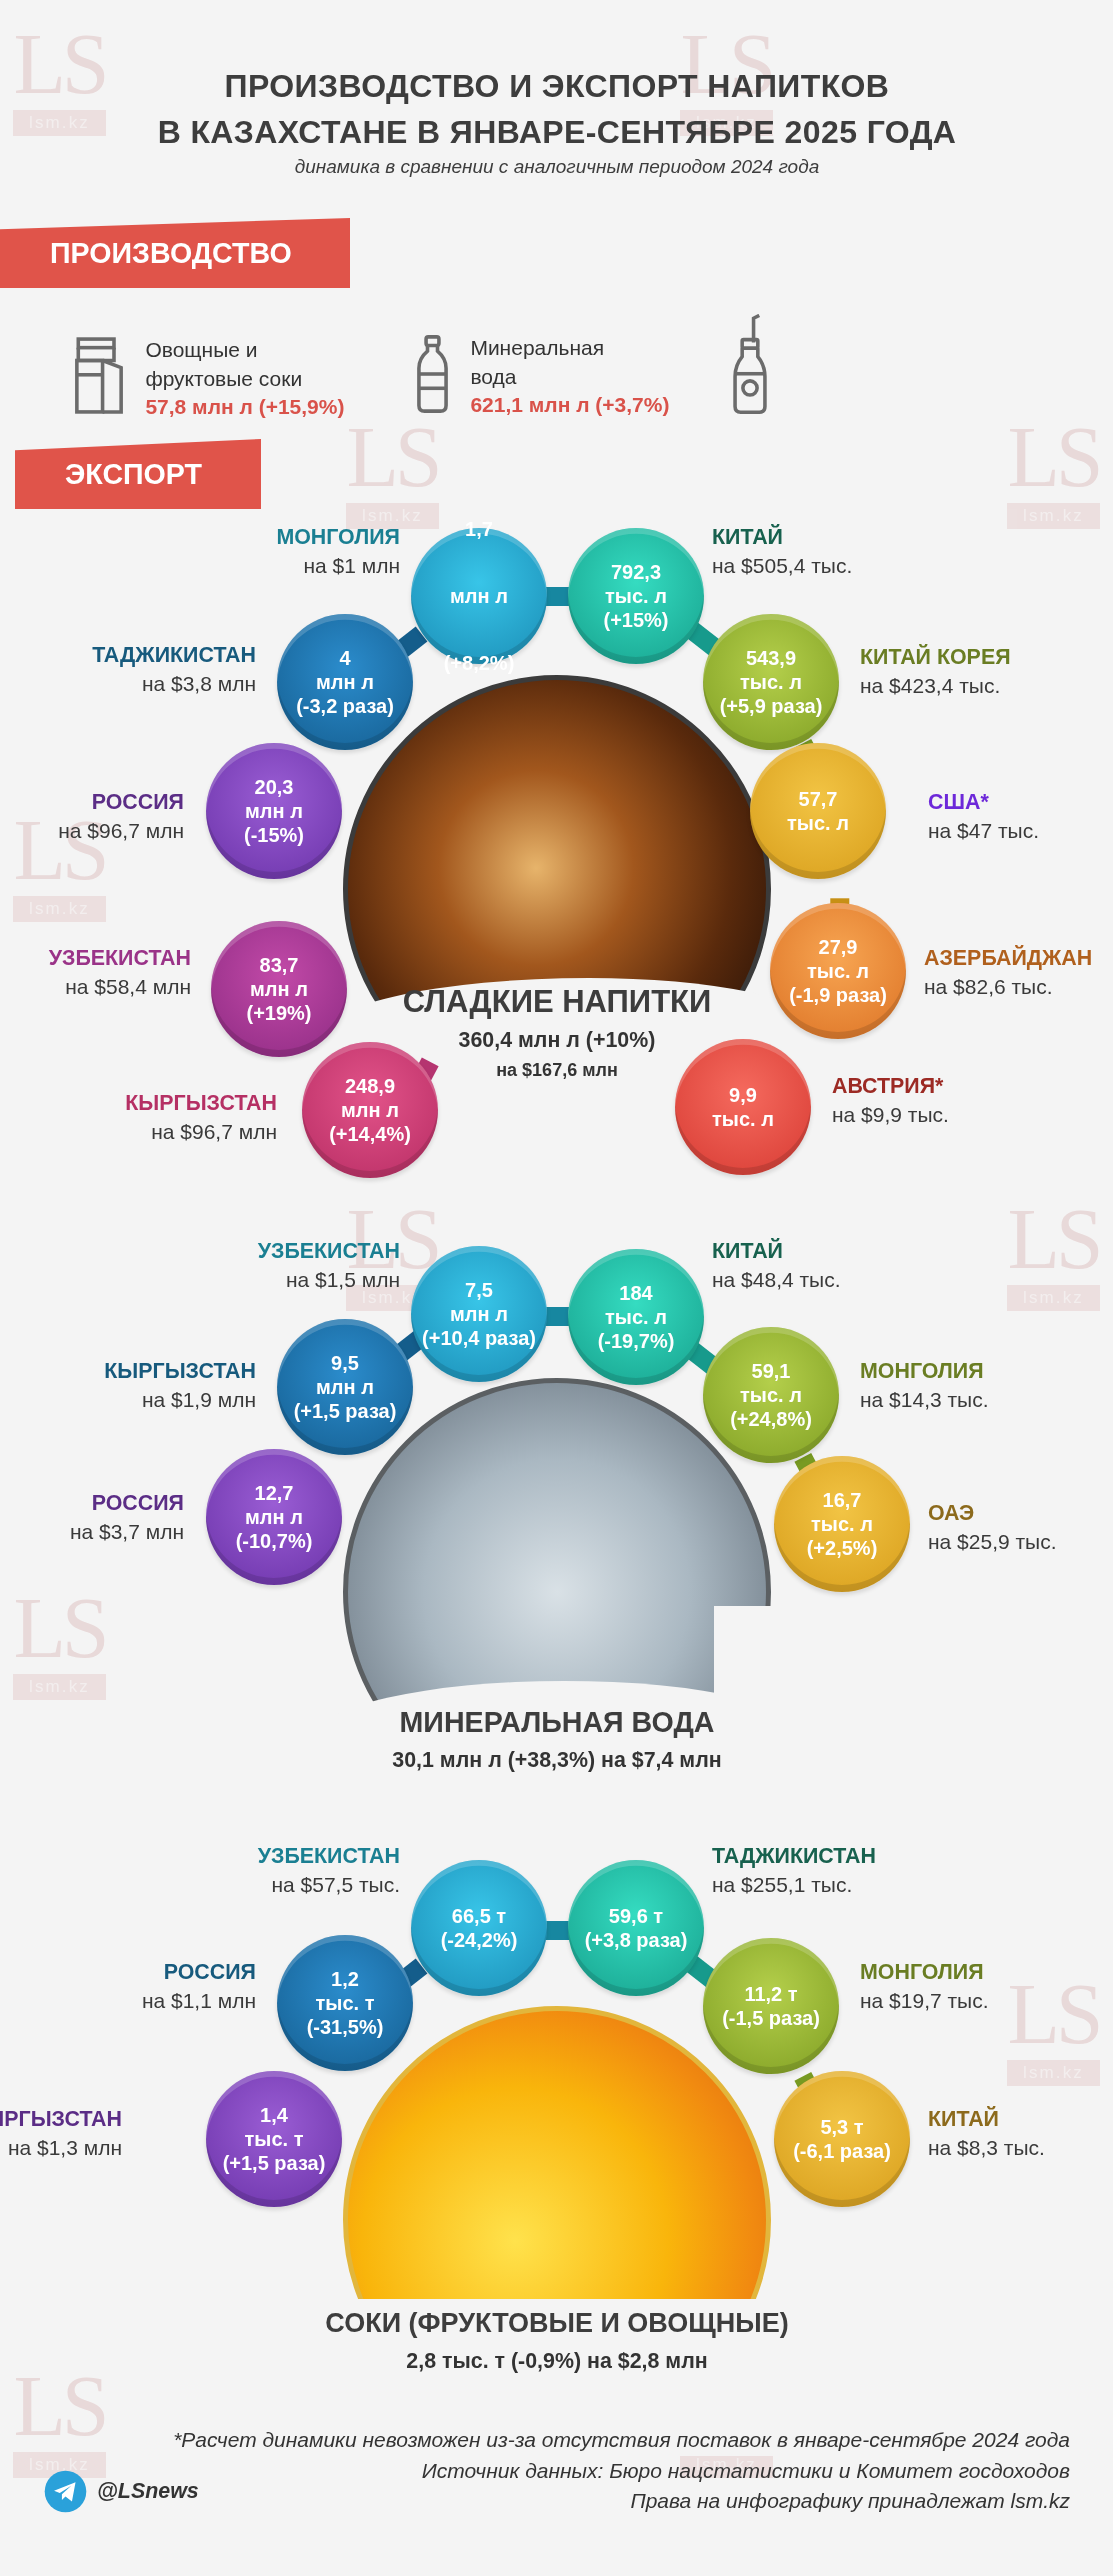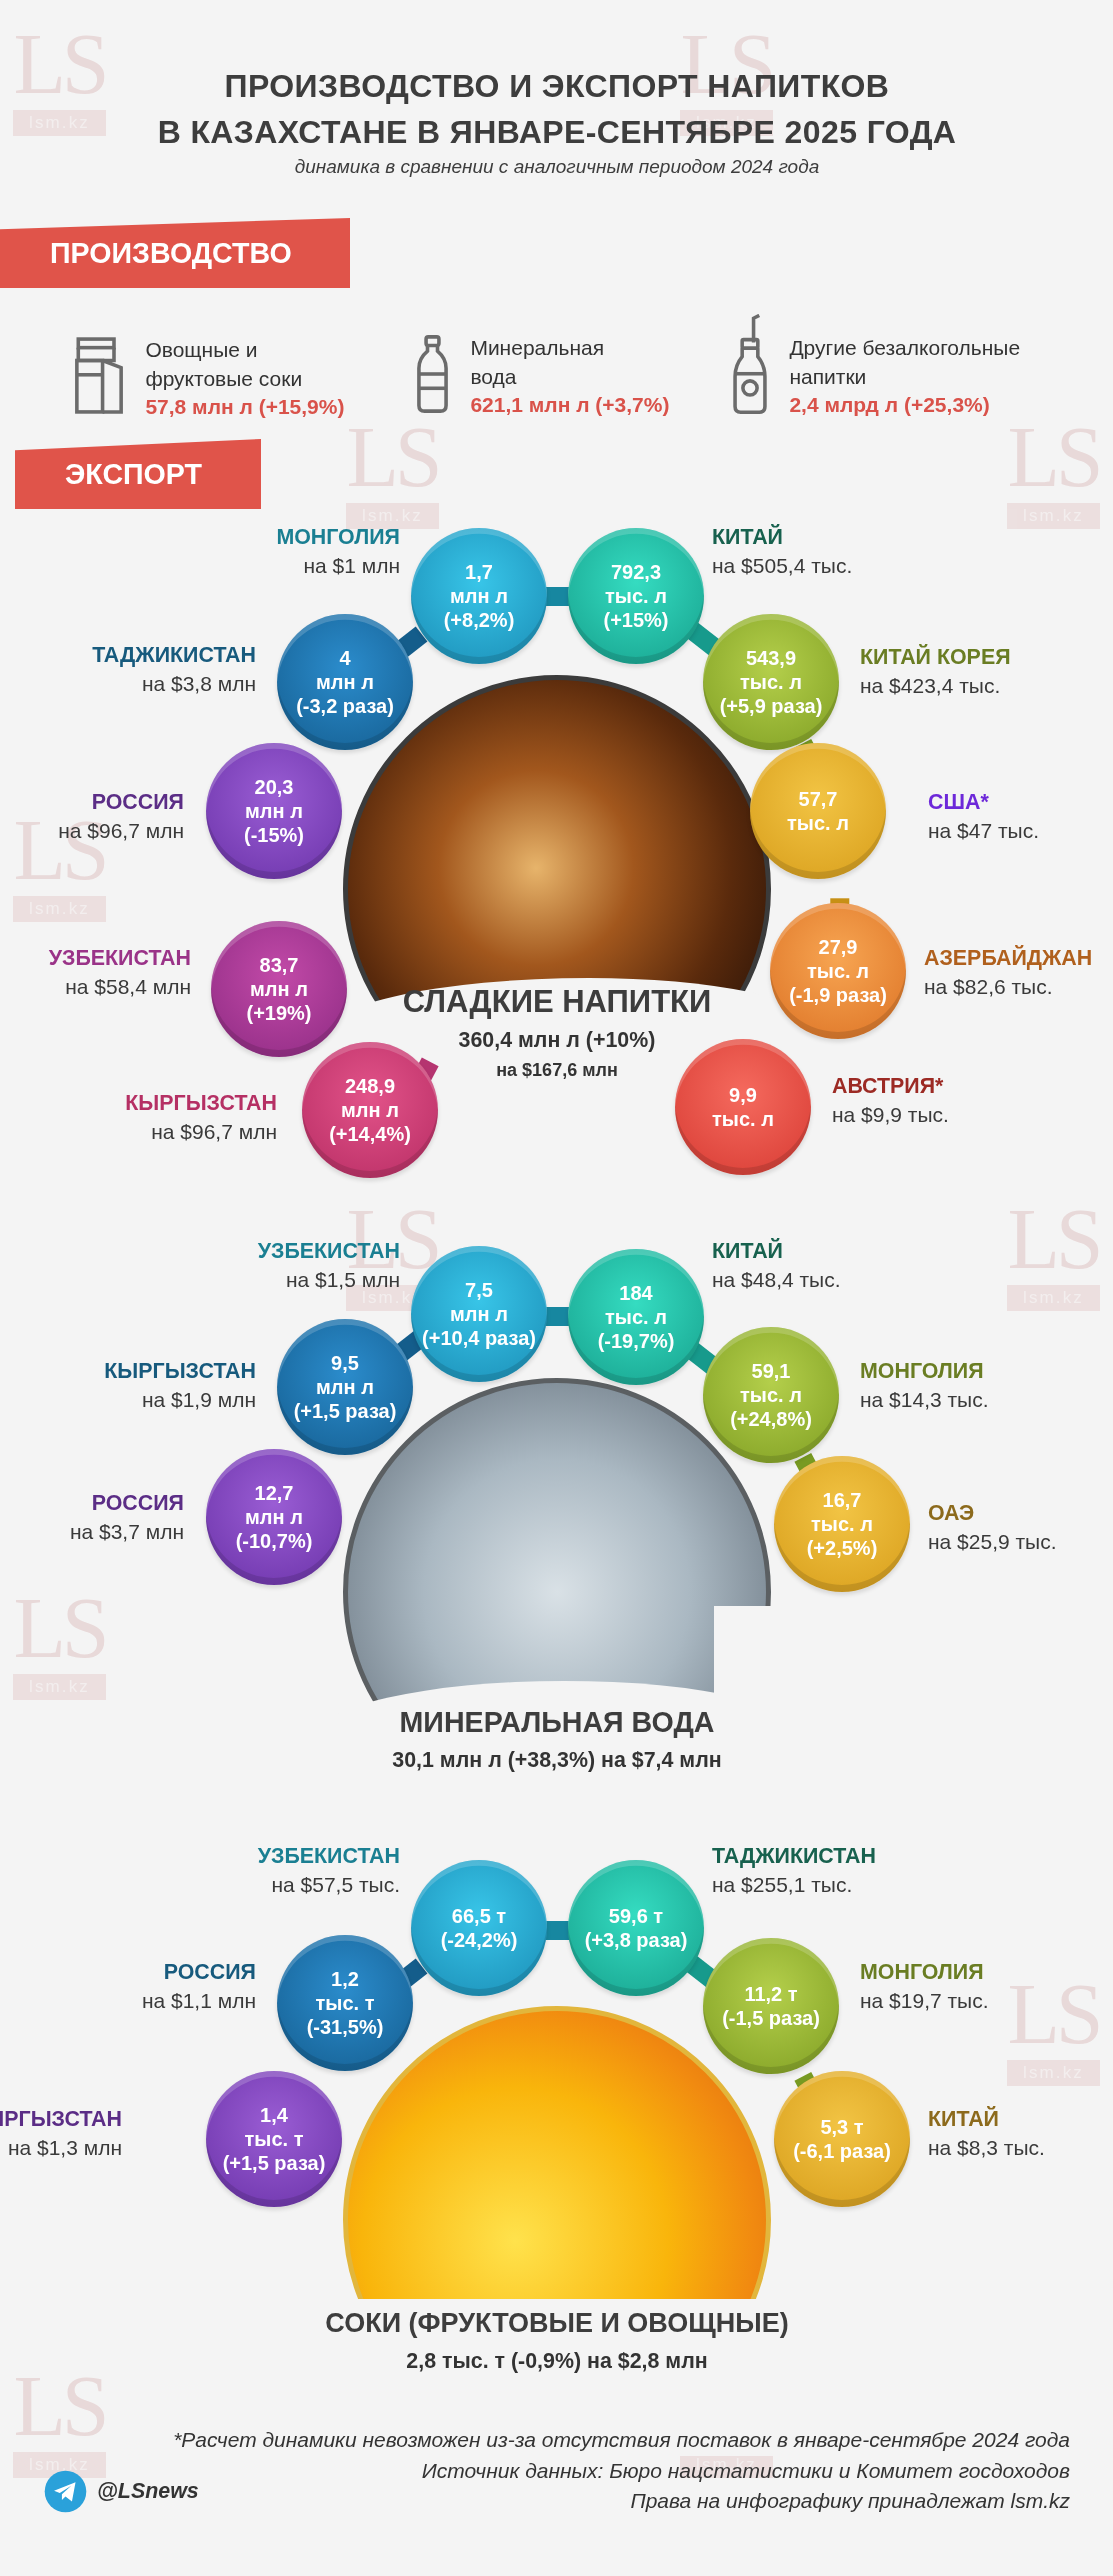--- a/index.html
+++ b/index.html
@@ -137,25 +137,20 @@
 <div class="abs prod-item" style="left:732px;top:314px;">
   <svg width="36" height="101" viewBox="0 0 50 142">
     <g fill="none" stroke="#6b6b6b" stroke-width="5">
       <path d="M30 40 L30 6 L38 2"></path>
       <rect x="14" y="36" width="22" height="12" rx="2"></rect>
       <path d="M14 48 L14 60 Q4 72 4 88 L4 130 Q4 138 12 138 L38 138 Q46 138 46 130 L46 88 Q46 72 36 60 L36 48"></path>
       <circle cx="25" cy="104" r="10"></circle>
       <line x1="4" y1="84" x2="46" y2="84"></line>
     </g>
   </svg>
-  <div class="prod-text" style="margin-top:20px;">
-    <div>Другие безалкогольные</div>
-    <div>напитки</div>
-    <div class="prod-val">2,4 млрд л (+25,3%)</div>
-  </div>
 </div>
 
 <div class="abs banner" style="top:439px;width:246px;margin-left:15px;">ЭКСПОРТ</div>
 
 <div class="glass glass-cola" style="left:343px;top:675px;width:428px;height:428px;"></div>
 <div class="cover" style="left:314px;top:978px;width:500px;height:157px;border-radius:55% 45% 0 0 / 40% 30% 0 0;"></div>
 
 <div class="conn" style="left:400px;top:1109px;width:64px;background:#b53470;transform:rotate(-62deg);"></div>
 <div class="conn" style="left:277px;top:928px;width:50px;background:#8d2e80;transform:rotate(90deg);"></div>
 <div class="conn" style="left:267px;top:750px;width:43px;background:#5b2f9a;transform:rotate(58deg);"></div>
@@ -179,21 +174,21 @@
 <div class="bubble" style="left:206px;top:743px;width:136px;height:136px;background:radial-gradient(circle at 50% 40%,#9a5dd4,#6a32a8);">
   <span>20,3</span>
     <span>млн л</span>
     <span>(-15%)</span>
   </div>
 <div class="bubble" style="left:277px;top:614px;width:136px;height:136px;background:radial-gradient(circle at 50% 40%,#2b8ccc,#145d8f);">
   <span>4</span>
     <span>млн л</span>
     <span>(-3,2 раза)</span>
   </div>
-<div class="bubble" style="left:411px;top:528px;width:136px;height:136px;background:radial-gradient(circle at 50% 40%,#38c5e8,#1a8cb5);">
+<div class="bubble" style="left:411px;top:528px;width:136px;height:136px;background:radial-gradient(circle at 50% 40%,#38c5e8,#1a8cb5);gap:43px;">
   <span>1,7</span>
     <span>млн л</span>
     <span>(+8,2%)</span>
   </div>
 <div class="bubble" style="left:568px;top:528px;width:136px;height:136px;background:radial-gradient(circle at 50% 40%,#35dcc1,#16a08c);">
   <span>792,3</span>
     <span>тыс. л</span>
     <span>(+15%)</span>
   </div>
 <div class="bubble" style="left:703px;top:614px;width:136px;height:136px;background:radial-gradient(circle at 50% 40%,#b4cf4b,#7f9e22);">

